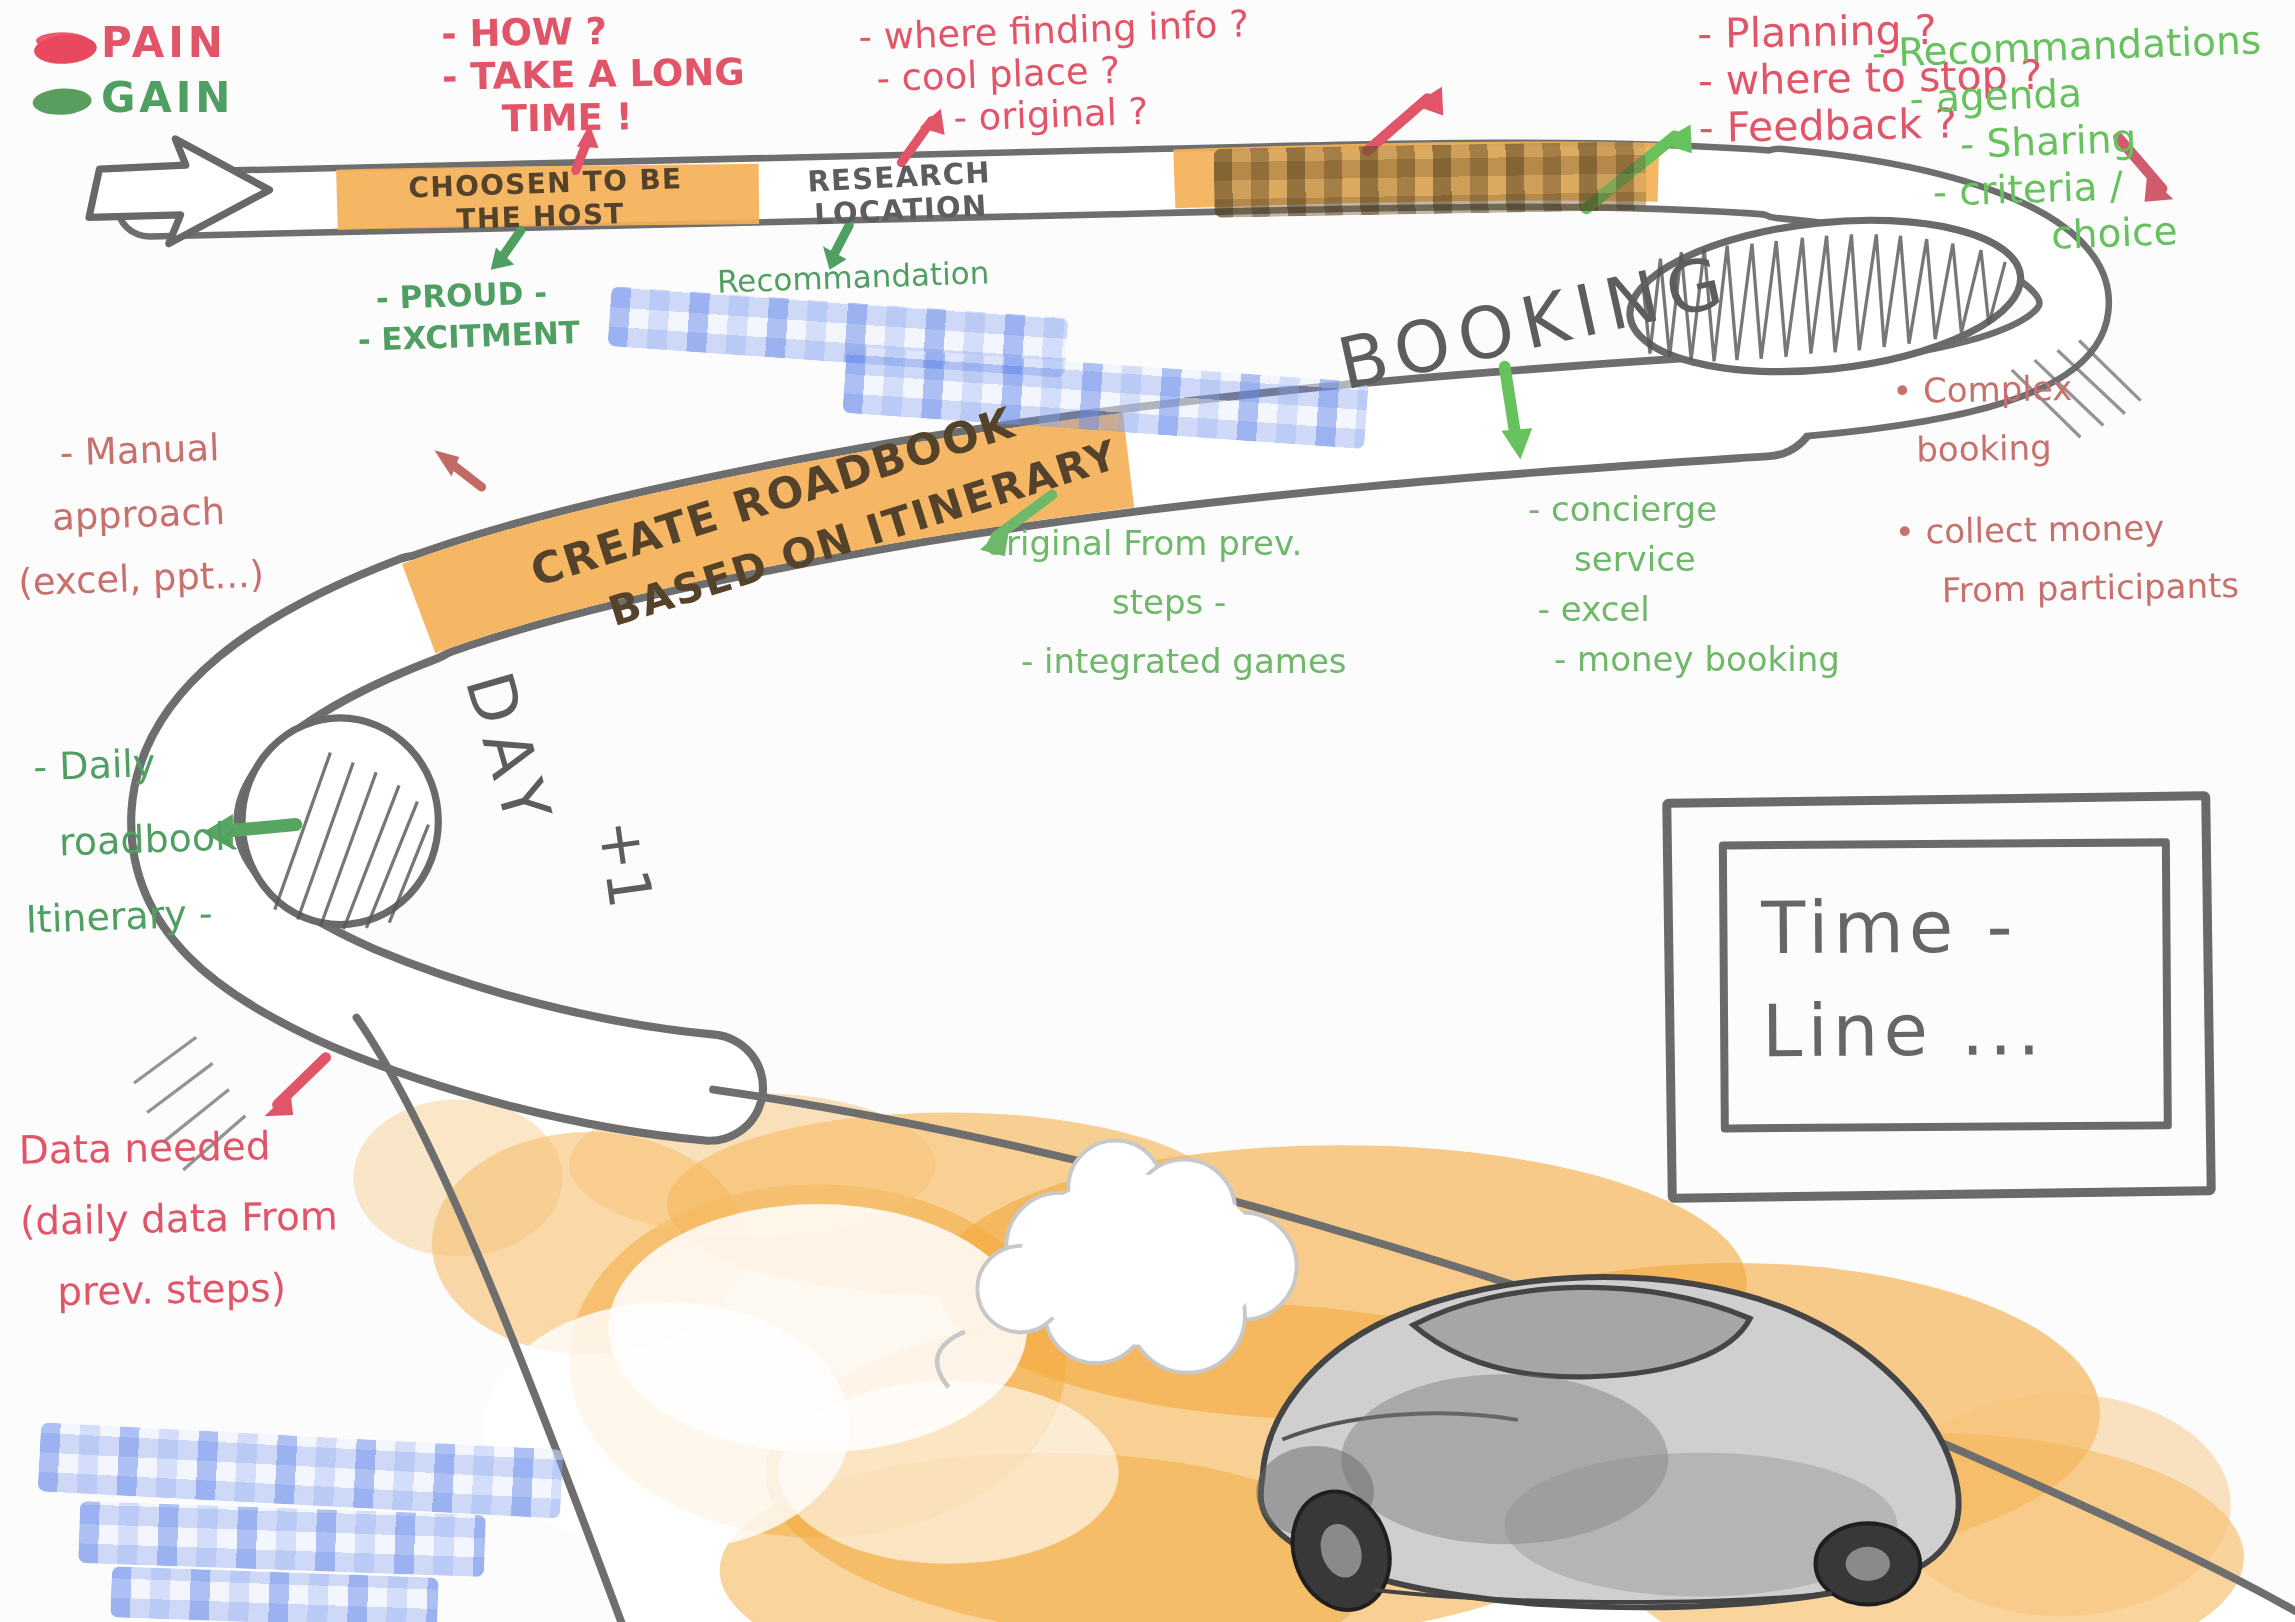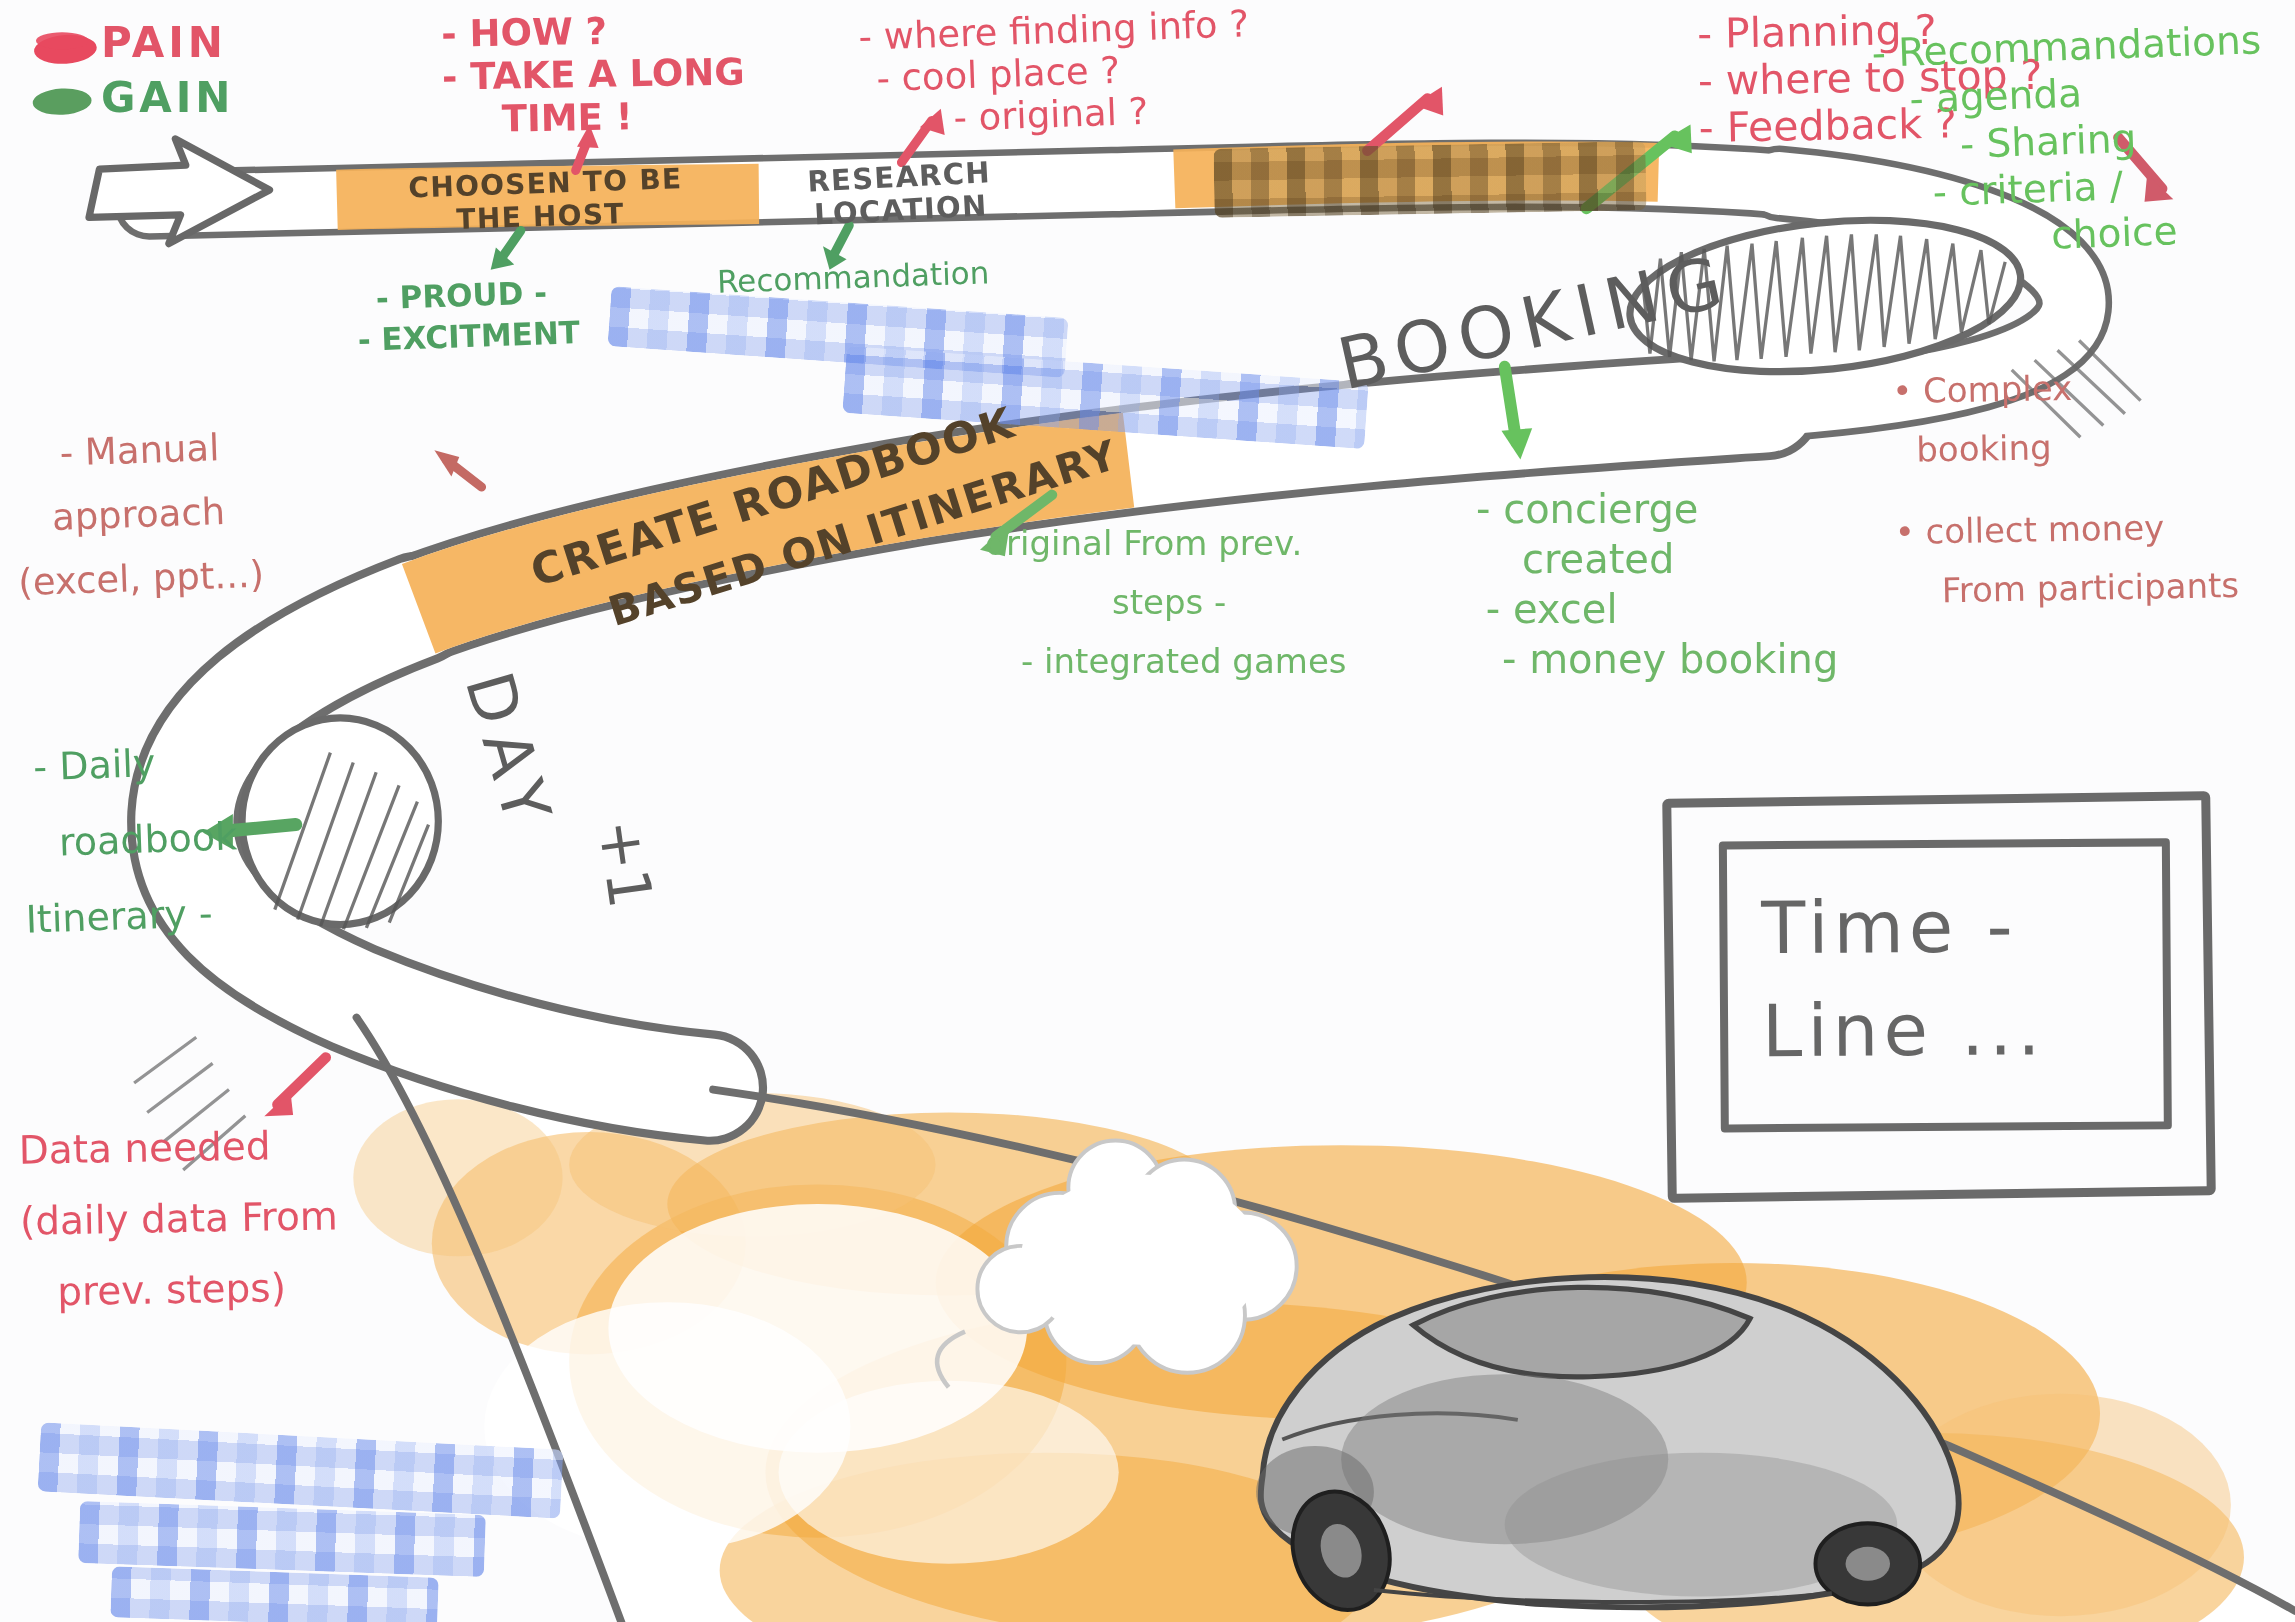--- a/index.html
+++ b/index.html
@@ -250,23 +250,23 @@
   <span style="margin-left:36px;">- agenda</span>
   <span style="margin-left:85px;">- Sharing</span>
   <span style="margin-left:56px;">- criteria /</span>
   <span style="margin-left:173px;">choice</span>
 </div>
 <div class="note gain-mid" style="left:982px;top:514px;font-size:34px;line-height:59px;">
   <span style="margin-left:3.3px;">original From prev.</span>
   <span style="margin-left:9.8px;text-align:center;">steps -</span>
   <span style="margin-left:39px;">- integrated games</span>
 </div>
-<div class="note gain-mid" style="left:1476px;top:484px;font-size:40px;line-height:50px;">
+<div class="note gain-mid" style="left:1528px;top:484px;font-size:34px;line-height:50px;">
   <span>- concierge</span>
-  <span style="margin-left:46px;">created</span>
+  <span style="margin-left:46px;">service</span>
   <span style="margin-left:9.8px;">- excel</span>
   <span style="margin-left:26px;">- money booking</span>
 </div>
 <div class="note gain-dark" style="left:23px;top:726px;font-size:38px;line-height:76px;transform:rotate(-2deg);">
   <span style="margin-left:13px;">- Daily</span>
   <span style="margin-left:36px;">roadbook</span>
   <span>Itinerary -</span>
 </div>
 
 <div class="mosaic mosaic-dark" style="left:1214px;top:145px;width:432px;height:69px;transform:rotate(-1deg);"></div>

